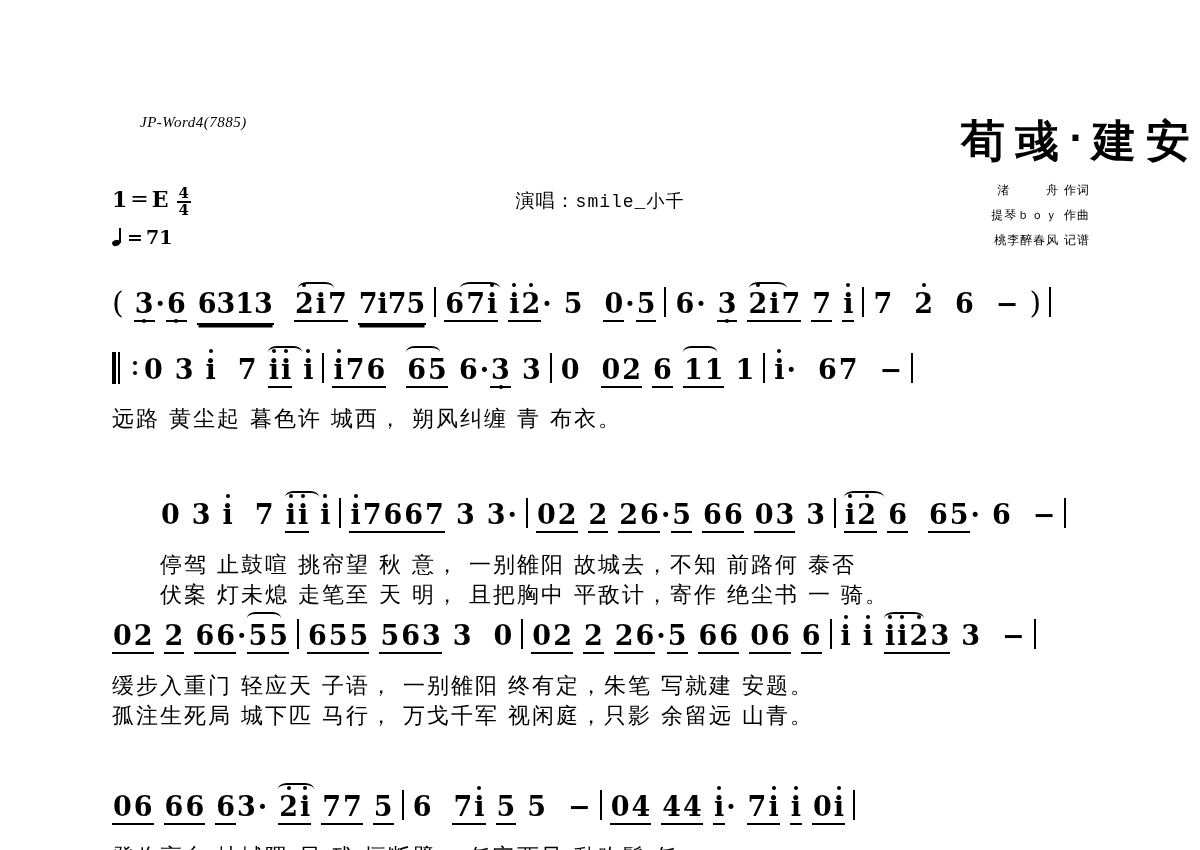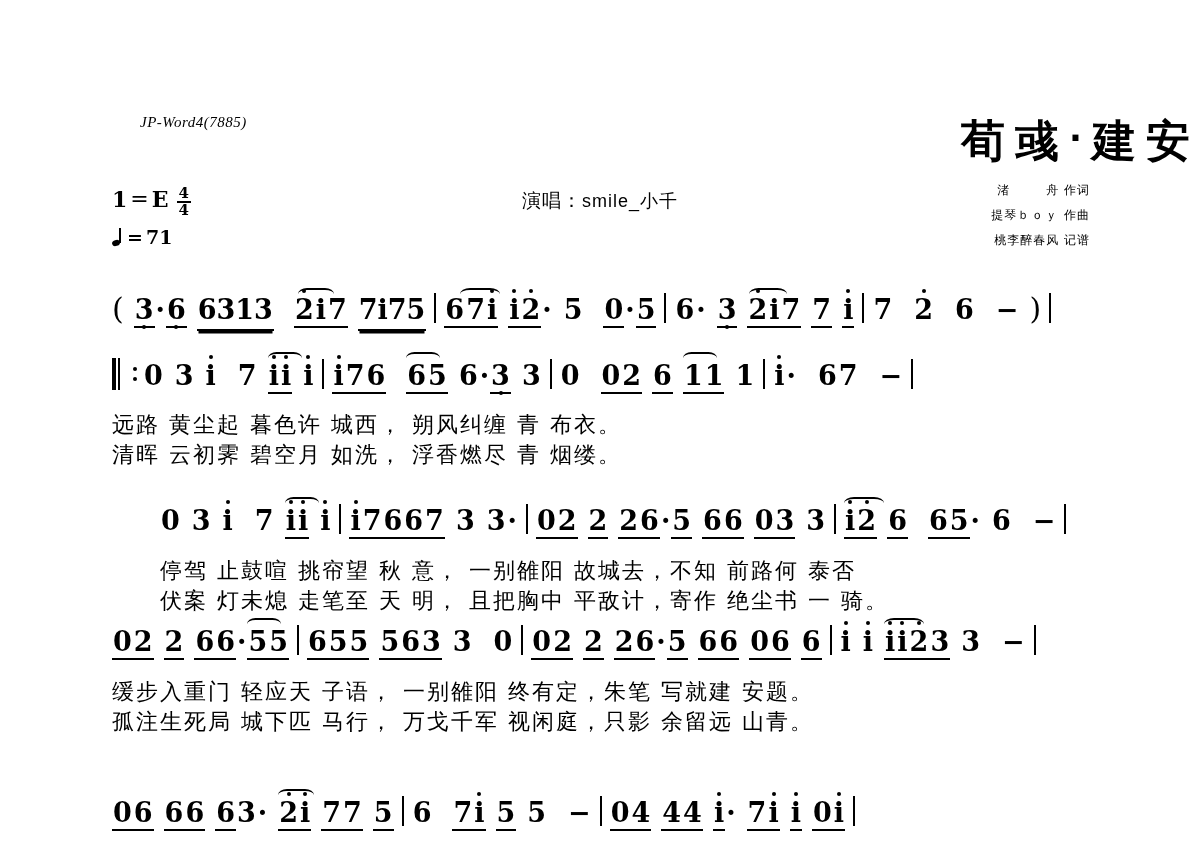--- a/index.html
+++ b/index.html
@@ -51,21 +51,21 @@
     position: absolute;
     left: 0;
     top: 188px;
     width: 1200px;
     text-align: center;
     font-size: 19px;
     font-family: "DejaVu Sans", sans-serif;
     letter-spacing: 1px;
   }
   .singer .name {
-    font-family: Liberation Sans, sans-serif;
+    font-family: Liberation Mono, monospace;
     font-size: 18px;
   }
   
   .keyblock {
     position: absolute;
     left: 112px;
     top: 186px;
     font-family: "DejaVu Serif", serif;
   }
   .keyline {
@@ -128,21 +128,20 @@
     letter-spacing: 1px;
   }
   .credits .gap { display: inline-block; width: 36px; }
   .credits .mono { font-family: "DejaVu Sans Mono", monospace; letter-spacing: 2px; }
 
   
   .row {
     position: absolute;
     left: 0;
     width: 1164px;
-    margin-top: 6px;
   }
   .notes {
     position: relative;
     height: 52px;
     padding: 0 112px;
     box-sizing: border-box;
     font-family: "DejaVu Serif", serif;
     font-size: 27px;
     font-weight: bold;
     white-space: nowrap;
@@ -286,21 +285,20 @@
     <div class="notes">
       <span class="paren">(</span><span class="sp"></span><span class="n u1 dotbelow">3</span><span class="n">·</span><span class="n u1 dotbelow">6</span><span class="sp"></span><span class="n u2">6313</span><span class="sp2"></span><span class="seq"><span class="tie" style="left:4px; top:-6px; width:36px;"></span><span class="n u1 dotabove">2</span><span class="n u1">i</span><span class="n u1">7</span></span><span class="sp"></span><span class="n u2">7i75</span><span class="bar"></span><span class="seq"><span class="tie" style="left:16px; top:-6px; width:40px;"></span><span class="n u1">6</span><span class="n u1">7</span><span class="n u1 dotabove">i</span></span><span class="sp"></span><span class="n u1 dotabove">i</span><span class="n u1 dotabove">2</span><span class="n">·</span><span class="sp"></span><span class="n">5</span><span class="sp2"></span><span class="n u1">0</span><span class="n">·</span><span class="n u1">5</span><span class="bar"></span><span class="n">6</span><span class="n">·</span><span class="sp"></span><span class="n u1 dotbelow">3</span><span class="sp"></span><span class="seq"><span class="tie" style="left:2px; top:-6px; width:38px;"></span><span class="n u1 dotabove">2</span><span class="n u1">i</span><span class="n u1">7</span></span><span class="sp"></span><span class="n u1">7</span><span class="sp"></span><span class="n u1 dotabove">i</span><span class="bar"></span><span class="n">7</span><span class="sp2"></span><span class="n dotabove">2</span><span class="sp2"></span><span class="n">6</span><span class="sp2"></span><span class="n">−</span><span class="sp"></span><span class="paren">)</span><span class="bar"></span>
     </div>
   </div>
 
   <div class="row" style="top: 352px;">
     <div class="notes">
       <span class="repeat-start"></span><span class="repeat-dots"></span><span class="n">0</span><span class="sp"></span><span class="n">3</span><span class="sp"></span><span class="n dotabove">i</span><span class="sp2"></span><span class="n">7</span><span class="sp"></span><span class="seq"><span class="tie" style="left:0px; top:-8px; width:34px;"></span><span class="n u1 dotabove">i</span><span class="n u1 dotabove">i</span></span><span class="sp"></span><span class="n dotabove">i</span><span class="bar"></span><span class="n u1 dotabove">i</span><span class="n u1">7</span><span class="n u1">6</span><span class="sp2"></span><span class="seq"><span class="tie" style="left:0px; top:-8px; width:34px;"></span><span class="n u1">6</span><span class="n u1">5</span></span><span class="sp"></span><span class="n">6</span><span class="n">·</span><span class="n u1 dotbelow">3</span><span class="sp"></span><span class="n">3</span><span class="bar"></span><span class="n">0</span><span class="sp2"></span><span class="n u1">0</span><span class="n u1">2</span><span class="sp"></span><span class="n u1">6</span><span class="sp"></span><span class="seq"><span class="tie" style="left:0px; top:-8px; width:34px;"></span><span class="n u1">1</span><span class="n u1">1</span></span><span class="sp"></span><span class="n">1</span><span class="bar"></span><span class="n dotabove">i</span><span class="n">·</span><span class="sp2"></span><span class="n">6</span><span class="n">7</span><span class="sp2"></span><span class="n">−</span><span class="bar"></span>
     </div>
     <div class="lyricline">远路 黄尘起    暮色许   城西，          朔风纠缠     青  布衣。</div>
-    <div class="lyricline">清晖 云初霁    碧空月   如洗，          浮香燃尽     青  烟缕。</div>
   </div>
 
   <div class="row" style="top: 498px; padding-left: 48px;">
     <div class="notes">
       <span class="n">0</span><span class="sp"></span><span class="n">3</span><span class="sp"></span><span class="n dotabove">i</span><span class="sp2"></span><span class="n">7</span><span class="sp"></span><span class="seq"><span class="tie" style="left:0px; top:-8px; width:34px;"></span><span class="n u1 dotabove">i</span><span class="n u1 dotabove">i</span></span><span class="sp"></span><span class="n dotabove">i</span><span class="bar"></span><span class="n u1 dotabove">i</span><span class="n u1">7</span><span class="n u1">6</span><span class="n u1">6</span><span class="n u1">7</span><span class="sp"></span><span class="n">3</span><span class="sp"></span><span class="n">3</span><span class="n">·</span><span class="bar"></span><span class="n u1">0</span><span class="n u1">2</span><span class="sp"></span><span class="n u1">2</span><span class="sp"></span><span class="n u1">2</span><span class="n u1">6</span><span class="n">·</span><span class="n u1">5</span><span class="sp"></span><span class="n u1">6</span><span class="n u1">6</span><span class="sp"></span><span class="n u1">0</span><span class="n u1">3</span><span class="sp"></span><span class="n">3</span><span class="bar"></span><span class="seq"><span class="tie" style="left:0px; top:-8px; width:40px;"></span><span class="n u1 dotabove">i</span><span class="n u1 dotabove">2</span></span><span class="sp"></span><span class="n u1">6</span><span class="sp2"></span><span class="n u1">6</span><span class="n u1">5</span><span class="n">·</span><span class="sp"></span><span class="n">6</span><span class="sp2"></span><span class="n">−</span><span class="bar"></span>
     </div>
     <div class="lyricline">停驾 止鼓喧    挑帘望 秋 意，   一别雒阳 故城去，不知 前路何 泰否</div>
     <div class="lyricline">伏案 灯未熄    走笔至 天 明，   且把胸中 平敌计，寄作 绝尘书 一 骑。</div>
   </div>
 

